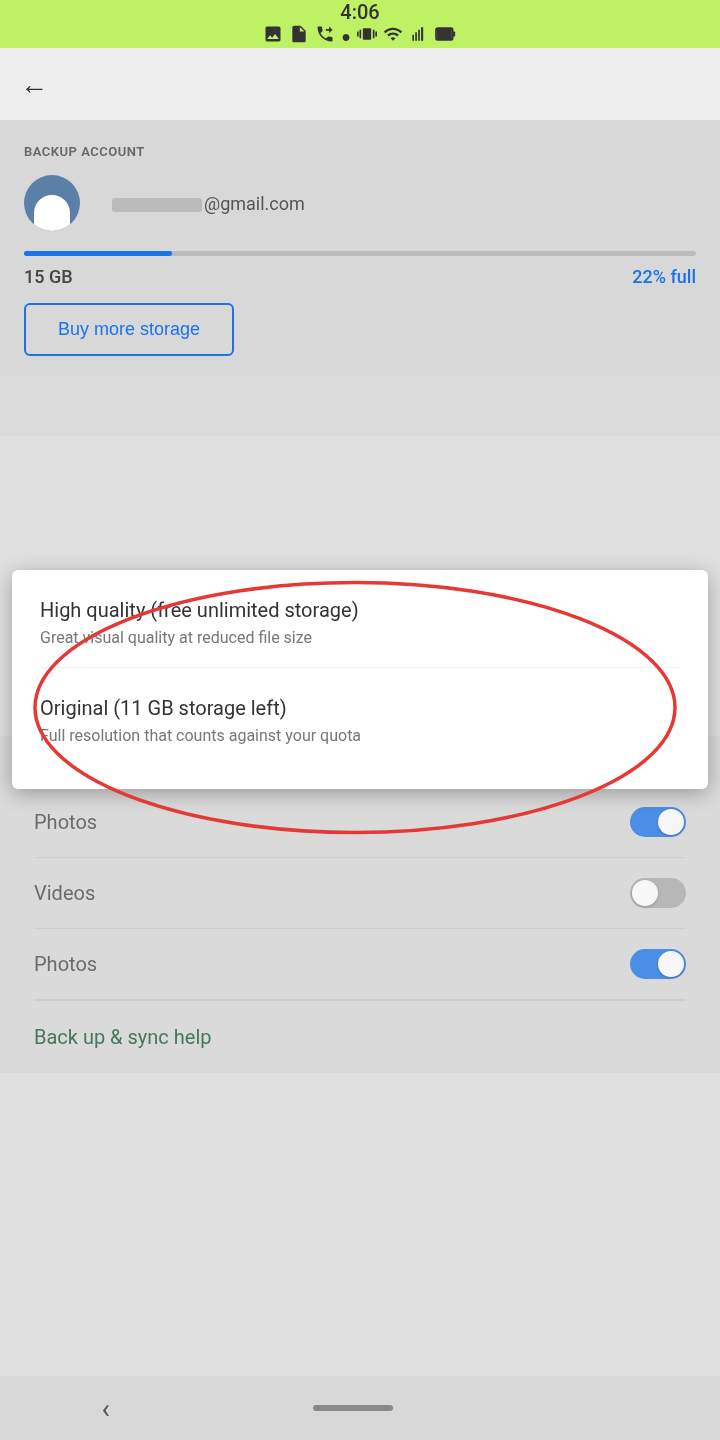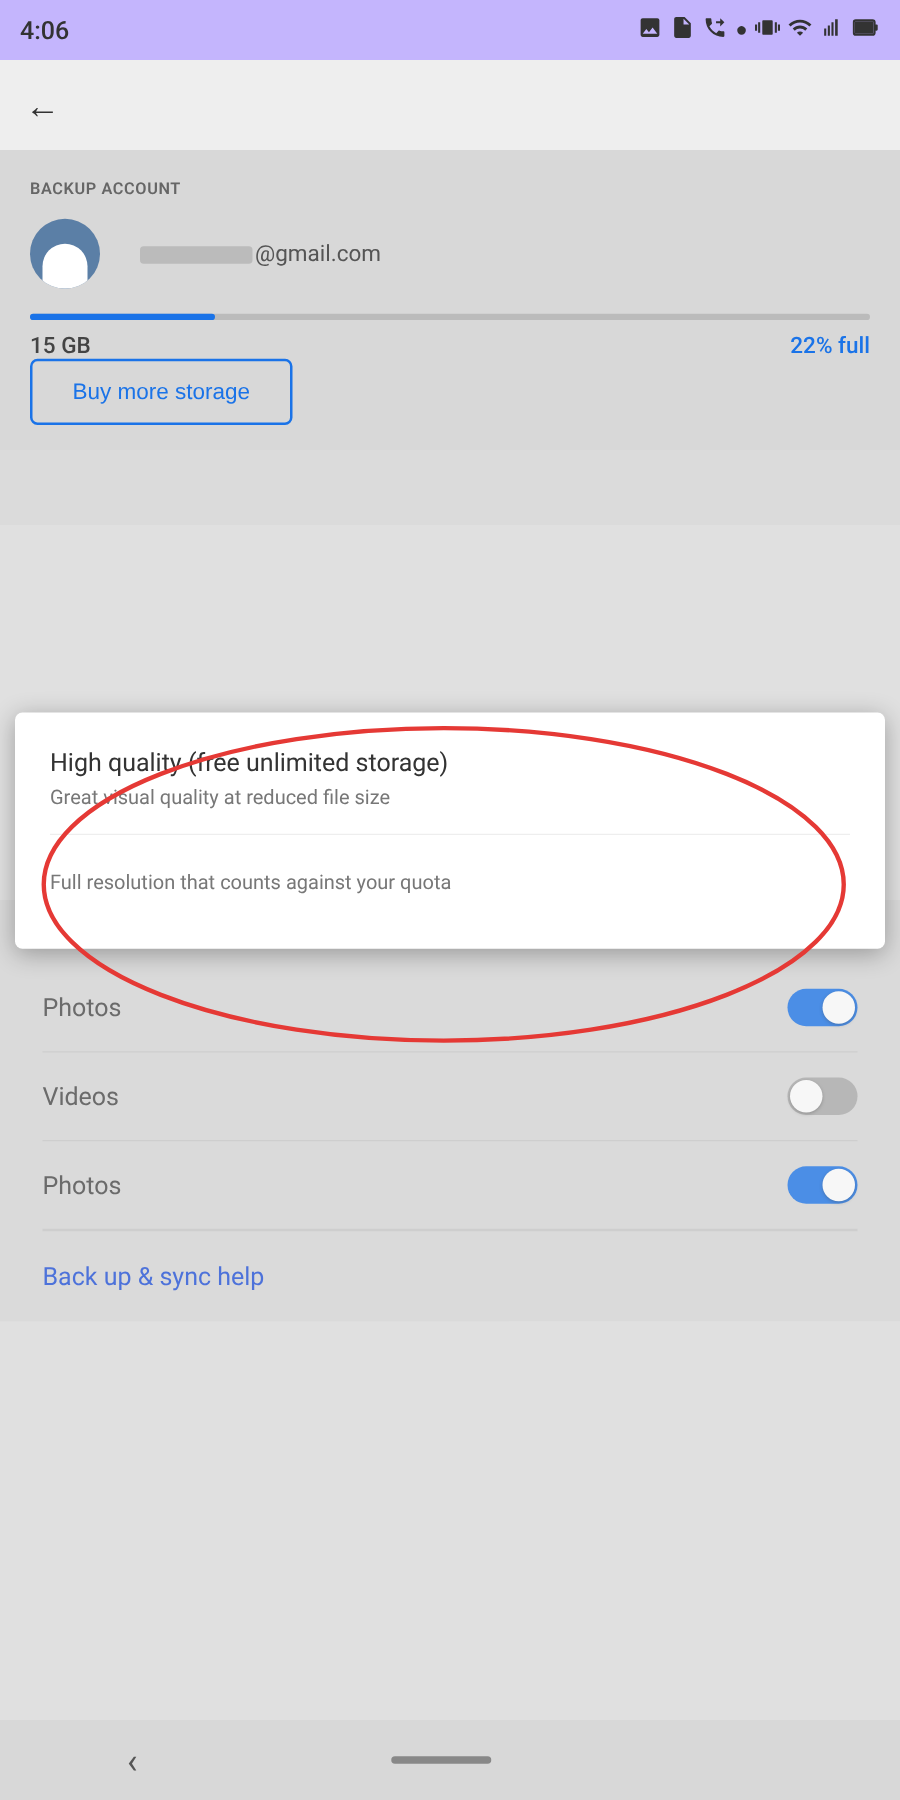--- a/index.html
+++ b/index.html
@@ -7,26 +7,27 @@
       width: 720px;
       height: 1440px;
       font-family: 'Roboto', Arial, sans-serif;
       background: #e0e0e0;
       position: relative;
       overflow: hidden;
     }
 
     
     .status-bar {
-      background: #c4b5fd;
+      background: #bef264;
       height: 48px;
       display: flex;
       align-items: center;
       padding: 0 16px;
       justify-content: space-between;
+      flex-direction: column;
     }
     .status-time {
       font-size: 20px;
       font-weight: 500;
       color: #333;
     }
     .status-icons {
       display: flex;
       align-items: center;
       gap: 6px;
@@ -100,20 +101,21 @@
       background: #bbb;
       border-radius: 3px;
       width: 90px;
       height: 14px;
       vertical-align: middle;
       margin-right: 2px;
     }
 
     
     .storage-section {
+      margin-bottom: 16px;
     }
     .storage-bar-bg {
       width: 100%;
       height: 5px;
       background: #bbb;
       border-radius: 3px;
       margin-bottom: 10px;
     }
     .storage-bar-fill {
       height: 5px;
@@ -241,21 +243,21 @@
     .toggle.on .toggle-knob {
       right: 2px;
     }
     .toggle.off .toggle-knob {
       left: 2px;
     }
 
     
     .help-link {
       font-size: 20px;
-      color: #1d4ed8;
+      color: #14532d;
       padding: 24px 0;
       display: block;
     }
 
     
     .bottom-nav {
       position: absolute;
       bottom: 0;
       left: 0;
       right: 0;
@@ -375,20 +377,21 @@
     <div style="height: 60px;"></div>
   </div>
 
   <div class="popup-dialog">
     <div class="popup-option">
       <div class="popup-option-title">High quality (free unlimited storage)</div>
       <div class="popup-option-subtitle">Great visual quality at reduced file size</div>
     </div>
     <div class="popup-divider"></div>
     <div class="popup-option">
+      <div class="popup-option-title">Original (11 GB storage left)</div>
       <div class="popup-option-subtitle">Full resolution that counts against your quota</div>
     </div>
     <div class="popup-bottom-padding"></div>
   </div>
 
   <svg class="red-circle-svg" viewBox="0 0 720 280" xmlns="http://www.w3.org/2000/svg">
     <ellipse cx="355" cy="140" rx="320" ry="125" fill="none" stroke="#e53935" stroke-width="3.5" stroke-dasharray="none"></ellipse>
   </svg>
 </div>
 

